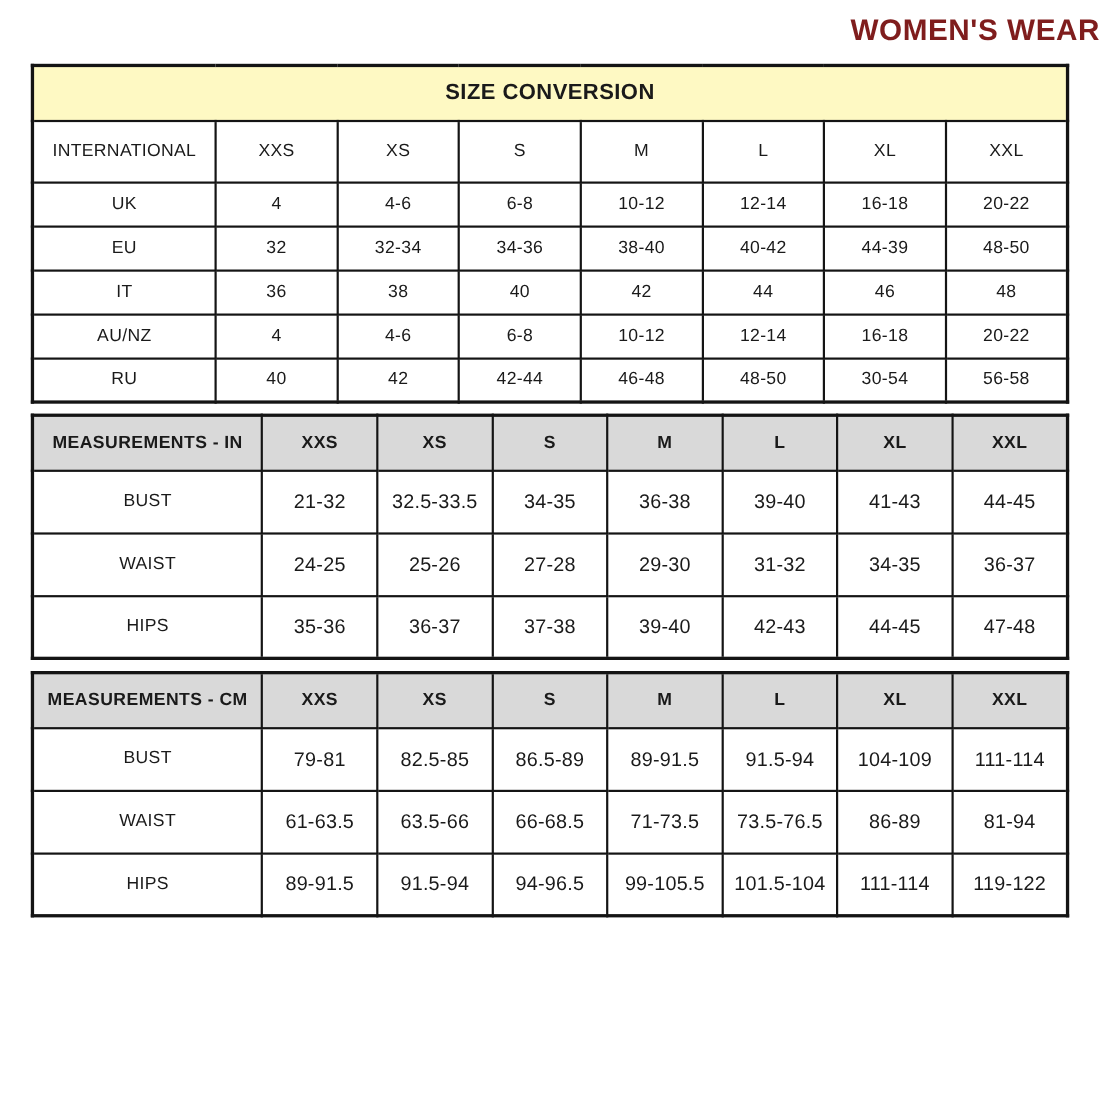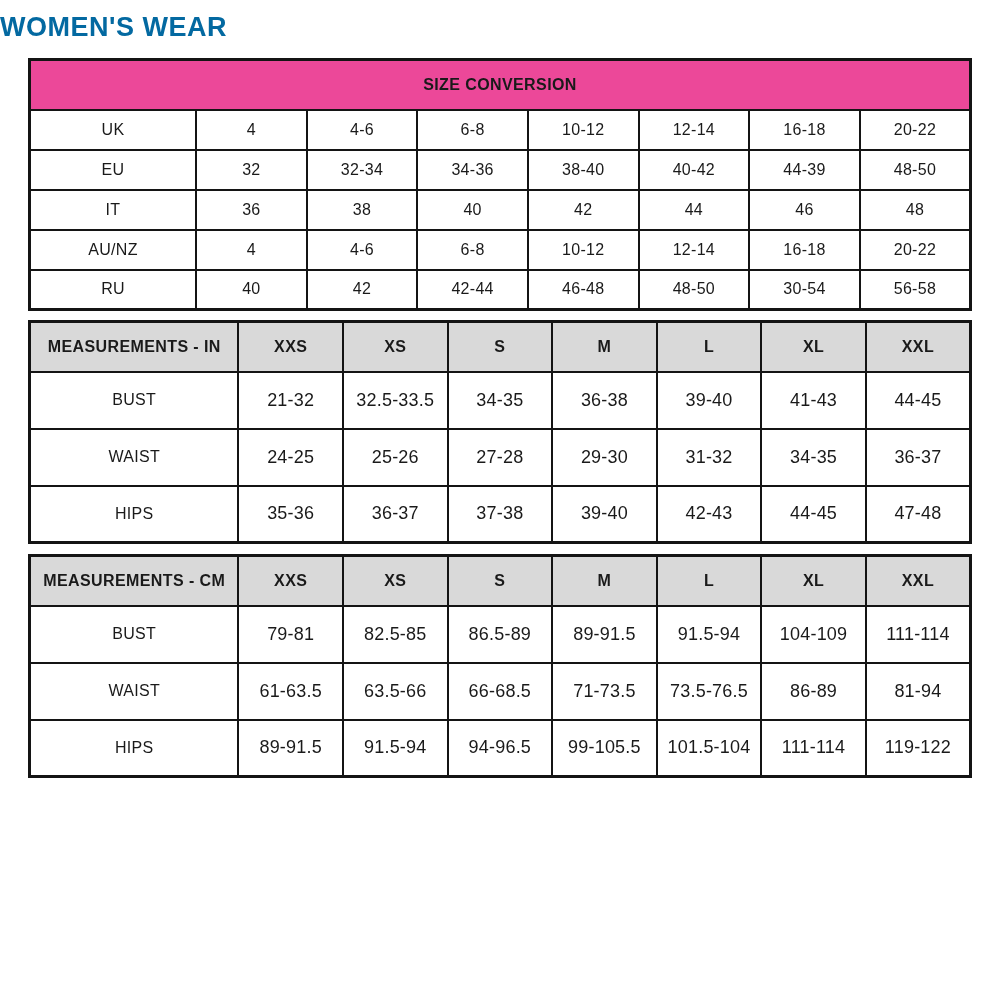--- a/index.html
+++ b/index.html
@@ -12,47 +12,47 @@
     font-family: "Liberation Sans", sans-serif;
     color: #1a1a1a;
   }
   .page {
     width: 1000px;
     height: 1000px;
     padding-top: 12px;
   }
   .main-title {
     margin: 0 0 15px 0;
-    text-align: left;
+    text-align: right;
     font-size: 27px;
     font-weight: 700;
     letter-spacing: 0.5px;
-    color: #0369a1;
+    color: #7f1d1d;
   }
   table {
     border-collapse: collapse;
     table-layout: fixed;
     width: 944px;
     margin: 0 auto;
     text-align: center;
   }
   td, th {
     border: 2px solid #141414;
     vertical-align: middle;
     padding: 2px 4px;
     overflow: hidden;
     white-space: nowrap;
   }
   table { border: 3px solid #141414; }
 
   
   .t1 .caption-row th {
-    background: #ec4899;
+    background: #fef9c3;
     height: 50px;
-    font-size: 16px;
+    font-size: 20px;
     font-weight: 700;
     letter-spacing: 0.4px;
   }
   .t1 .head-row td { height: 56px; font-size: 16px; font-weight: 400; letter-spacing: 0.3px; }
   .t1 .data-row td { height: 40px; font-size: 16px; font-weight: 400; letter-spacing: 0.3px; }
   .t1 col.label-col { width: 17.7%; }
   .t1 col.size-col  { width: 11.757%; }
 
   
   .t23 { margin-top: 9px; padding-left: 24px; }
@@ -84,20 +84,30 @@
         <col class="size-col">
         <col class="size-col">
       <col class="size-col">
         <col class="size-col">
         <col class="size-col">
         <col class="size-col">
     </colgroup>
     <tbody>
         <tr class="caption-row">
       <th colspan="8">SIZE CONVERSION</th>
+    </tr>
+    <tr class="head-row">
+      <td>INTERNATIONAL</td>
+      <td>XXS</td>
+      <td>XS</td>
+      <td>S</td>
+      <td>M</td>
+      <td>L</td>
+      <td>XL</td>
+      <td>XXL</td>
     </tr>
     <tr class="data-row">
       <td class="row-label">UK</td>
       <td>4</td>
       <td>4-6</td>
       <td>6-8</td>
       <td>10-12</td>
       <td>12-14</td>
       <td>16-18</td>
       <td>20-22</td>

